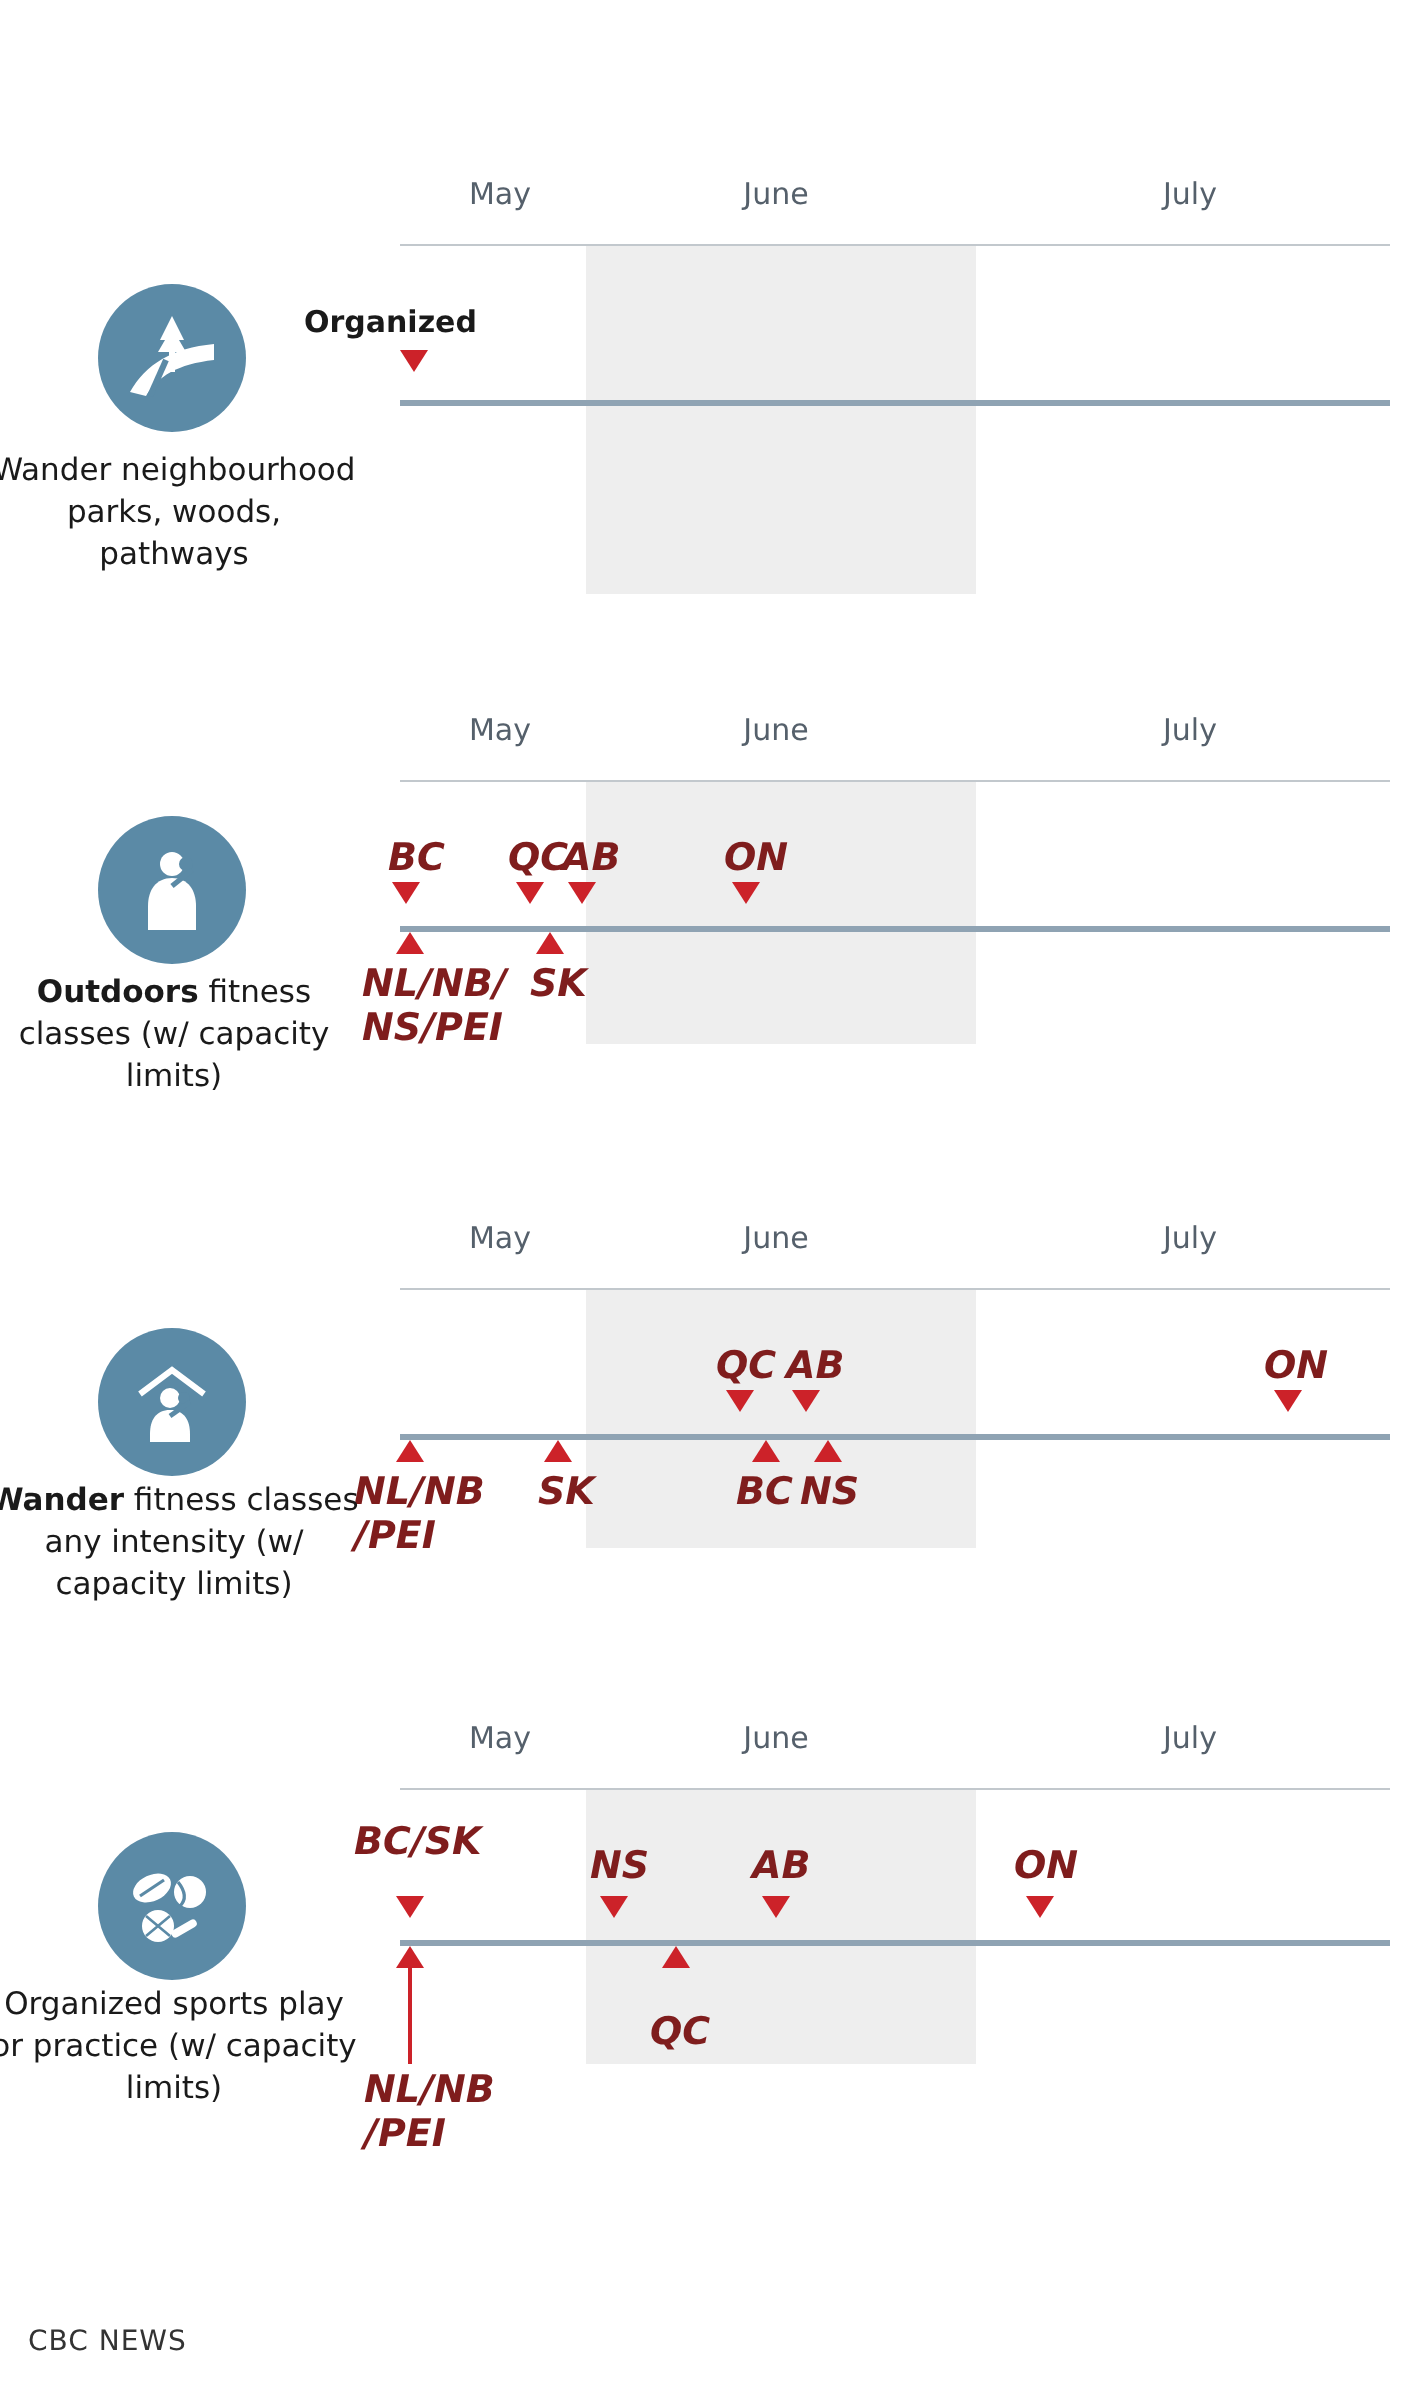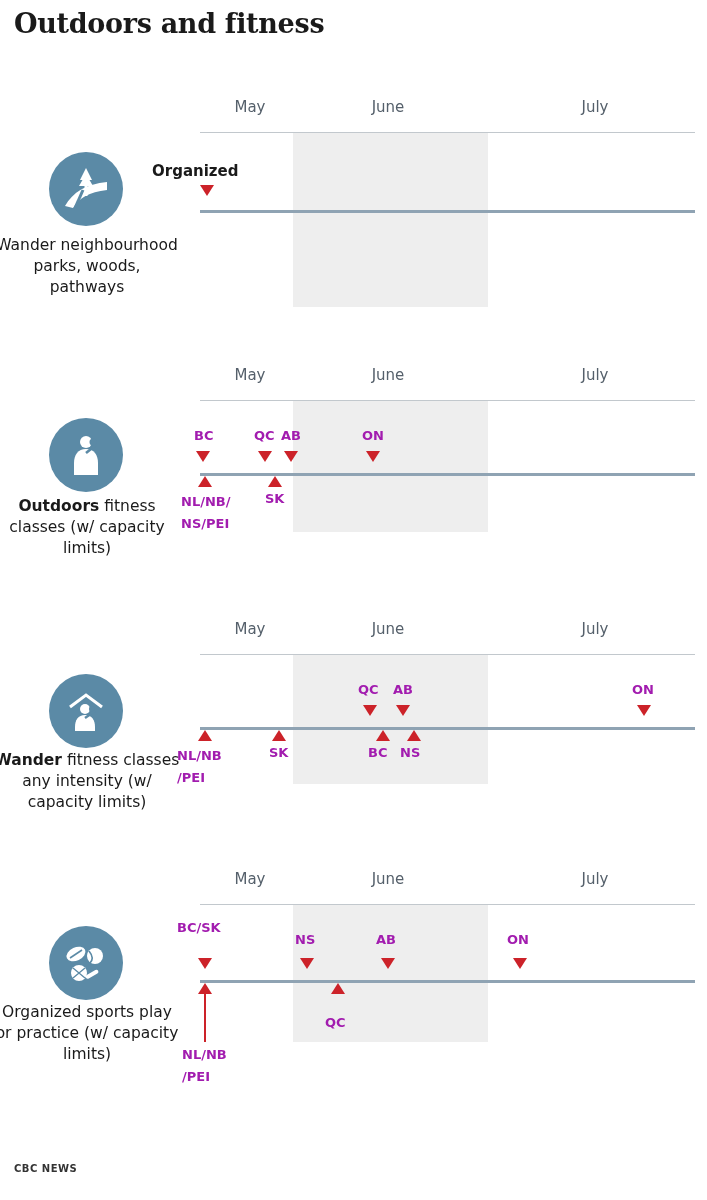--- a/index.html
+++ b/index.html
@@ -27,32 +27,31 @@
     font-size: 27px;
     font-weight: bold;
     color: #1a1a1a;
     letter-spacing: -0.3px;
     font-family: "DejaVu Serif", serif;
   }
   .footer {
     position: absolute;
     left: 14px;
     top: 1163px;
-    font-size: 10px;
+    font-size: 14px;
     letter-spacing: 0.5px;
     color: #333333;
-    font-weight: bold;
+    font-weight: normal;
   }
 
   
   .section {
     position: absolute;
     left: 0;
     width: 639px;
-    margin-top: 10px;
   }
   .month-labels {
     position: absolute;
     left: 0;
     top: 0;
     width: 707px;
     height: 26px;
   }
   .month-label {
     position: absolute;
@@ -87,24 +86,25 @@
     border-top: none;
     border-bottom: 11px solid #cc2229;
   }
   .arrow-line {
     position: absolute;
     width: 2px;
     background: #cc2229;
   }
   .prov {
     position: absolute;
-    font-size: 13px;
+    font-size: 19px;
     font-weight: bold;
-    color: #a21caf;
+    color: #7f1d1d;
     white-space: nowrap;
+    font-style: italic;
   }
   .everywhere {
     position: absolute;
     font-size: 15px;
     font-weight: bold;
     color: #1a1a1a;
     white-space: nowrap;
   }
 
   
@@ -126,21 +126,20 @@
     line-height: 21px;
     color: #1a1a1a;
   }
   .row-label b { font-weight: bold; }
 </style>
 </head>
 <body>
 
 <div class="page">
 
-  <div class="title">Outdoors and fitness</div>
 
   <div class="section" style="top:80px;height:230px;">
     <div class="month-labels">
       <div class="month-label" style="left:190px;top:8px;">May</div>
       <div class="month-label" style="left:328px;top:8px;">June</div>
       <div class="month-label" style="left:535px;top:8px;">July</div>
     </div>
     <div class="band" style="left:293px;top:42px;width:195px;height:175px;"></div>
     <div class="axis-top" style="left:200px;top:42px;width:495px;"></div>
     <div class="timeline" style="left:200px;top:120px;width:495px;"></div>

